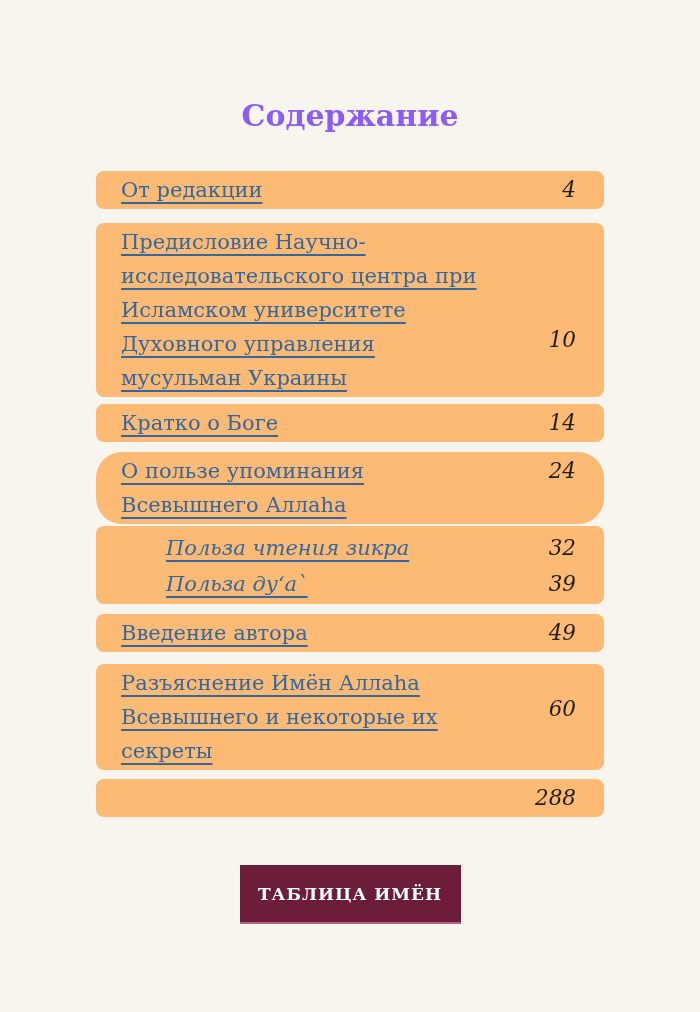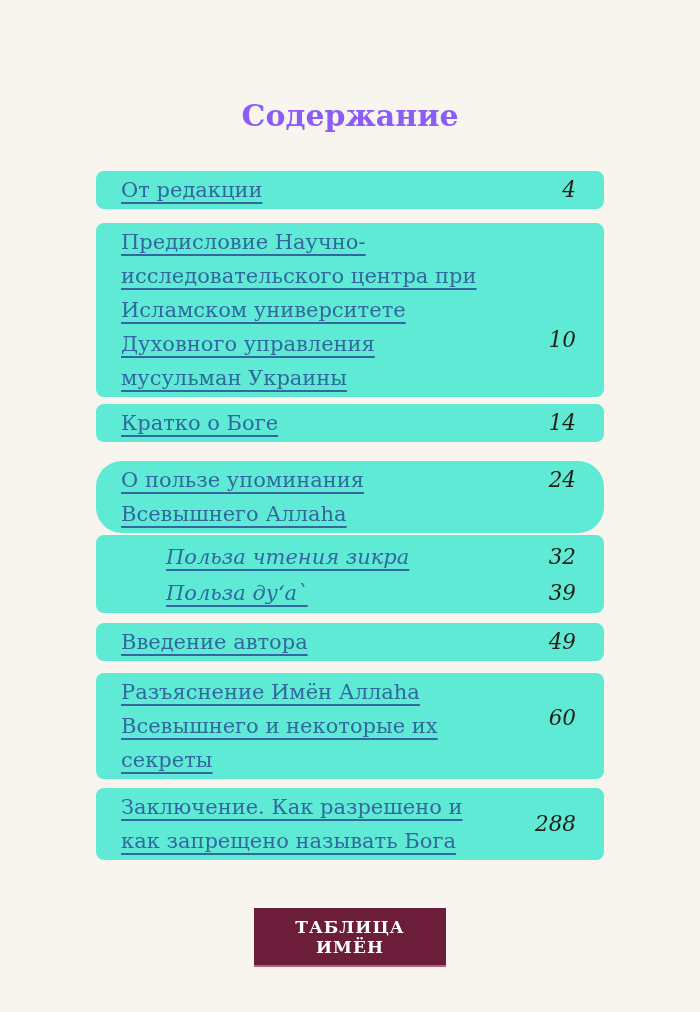--- a/index.html
+++ b/index.html
@@ -24,21 +24,21 @@
     font-weight: bold;
     color: #8b5cf6;
     line-height: 38px;
     margin: 0;
   }
   .toc {
     width: 508px;
     margin: 36px auto 0 auto;
   }
   .toc-row {
-    background: #5eead4;
+    background: #fdba74;
     border-radius: 8px;
     padding: 2px 28px 2px 25px;
     display: flex;
     align-items: center;
     box-sizing: border-box;
     gap: 24px;
   }
   .toc-text {
     max-width: 385px;
     flex: 1 1 auto;
@@ -59,21 +59,21 @@
     color: #241e18;
     min-width: 64px;
     text-align: right;
     margin-left: auto;
     line-height: 34px;
     white-space: nowrap;
   }
   
   .mb14 { margin-bottom: 14px; }
   .mb12 { margin-bottom: 12px; }
-  .mb11 { margin-bottom: 19px; }
+  .mb11 { margin-bottom: 10px; }
   .mb10 { margin-bottom: 10px; }
   .mb9  { margin-bottom: 9px; }
   .mb7  { margin-bottom: 7px; }
   .mb4  { margin-bottom: 4px; }
   .mb2  { margin-bottom: 2px; border-radius: 26px; }
   
   .num-top { align-items: flex-start; }
   .num-low .toc-page { transform: translateY(30px); }
   .num-high .toc-page { transform: translateY(-8px); font-style: italic; }
   
@@ -86,21 +86,21 @@
     align-items: center;
   }
   .sub-line .toc-link {
     font-style: italic;
     margin-left: 45px;
     line-height: 36px;
   }
   .names-button {
     display: block;
     margin: 48px auto 12px auto;
-    width: 192px;
+    width: 221px;
     height: 59px;
     background: #6c1d3a;
     color: #ffffff;
     border: none;
     border-bottom: 2px solid #b2617e;
     font-family: "DejaVu Serif", "Liberation Serif", serif;
     font-size: 17px;
     font-weight: bold;
     letter-spacing: 1px;
     cursor: pointer;
@@ -150,21 +150,20 @@
       <span class="toc-text"><a class="toc-link">Введение автора</a></span>
       <span class="toc-page">49</span>
     </div>
 
     <div class="toc-row mb9 num-high">
       <span class="toc-text"><a class="toc-link">Разъяснение Имён Аллаhа Всевышнего и некоторые их секреты</a></span>
       <span class="toc-page">60</span>
     </div>
 
     <div class="toc-row mb4">
-      <span class="toc-text"><a class="toc-link">Заключение. Как разрешено и как запрещено называть Бога</a></span>
       <span class="toc-page">288</span>
     </div>
 
 
   </div>
 
   <button class="names-button">ТАБЛИЦА ИМЁН</button>
 
 </div>
 

